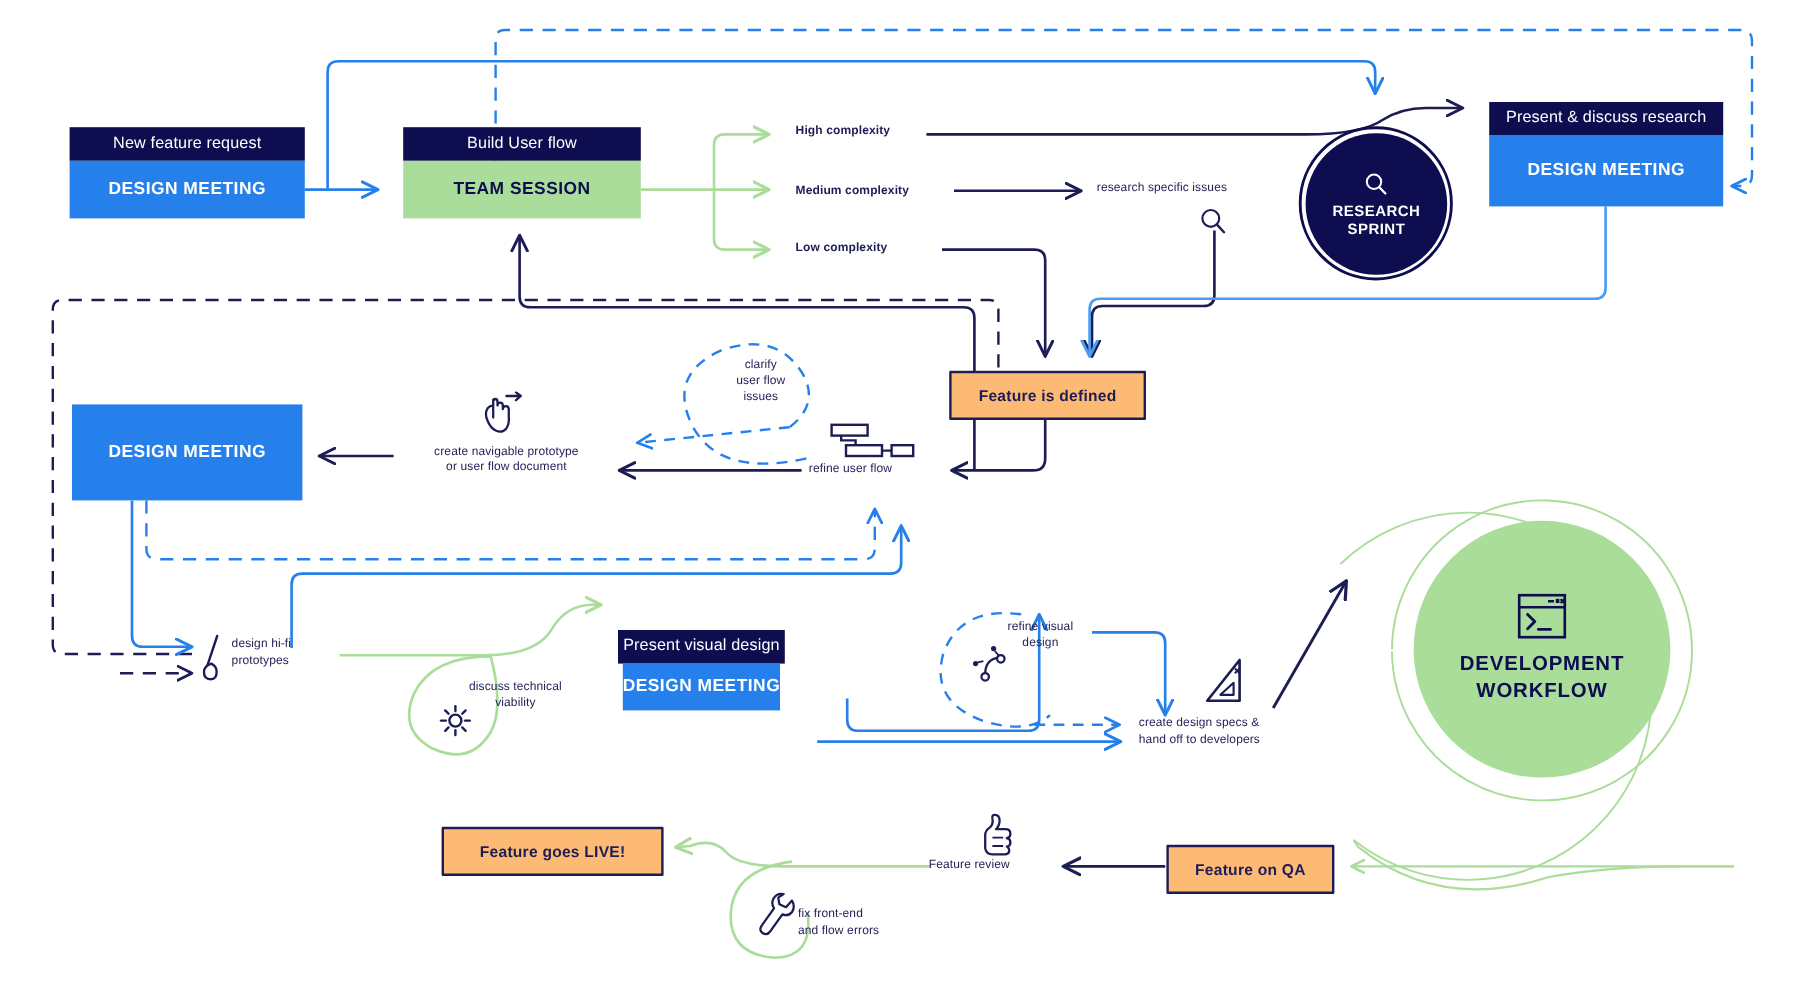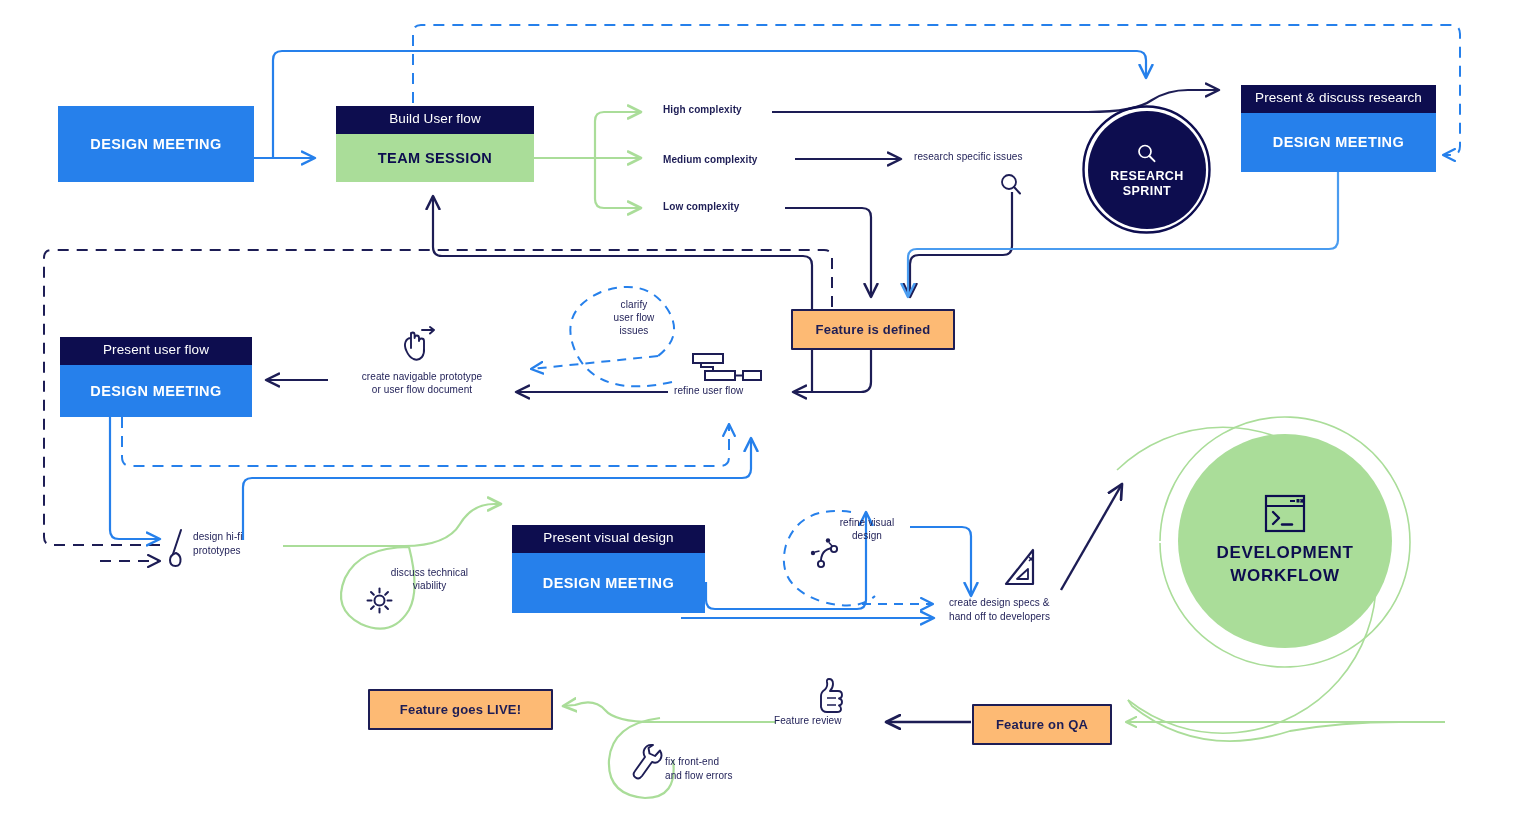--- a/index.html
+++ b/index.html
@@ -130,39 +130,39 @@
 
       <path d="M971,722 L886,722" stroke="#1d1d55" stroke-width="2.4" marker-end="url(#aNavy)"></path>
 
       <path d="M776,722 L653,722 Q615,722 605,710 Q594,698 575,705 L563,706" stroke="#aadd99" stroke-width="2.2" marker-end="url(#aGreen)"></path>
 
       <path d="M660,718 Q612,724 609,760 Q607,795 645,798 Q678,798 673,760" stroke="#aadd99" stroke-width="2.2"></path>
     </g>
   </svg>
 
   <div class="card" style="left:58px;top:106px;width:196px;height:76px;">
+    <div class="hd">New feature request</div>
     <div class="bd blue" style="flex:1">DESIGN MEETING</div>
   </div>
 
   <div class="card" style="left:336px;top:106px;width:198px;height:76px;">
     <div class="hd">Build User flow</div>
     <div class="bd green" style="flex:1">TEAM SESSION</div>
   </div>
 
   <div class="card" style="left:1241px;top:85px;width:195px;height:87px;">
     <div class="hd">Present &amp; discuss research</div>
     <div class="bd blue" style="flex:1">DESIGN MEETING</div>
   </div>
 
   <div class="card" style="left:60px;top:337px;width:192px;height:80px;">
-    <div class="hd">Present user flow</div>
     <div class="bd blue" style="flex:1">DESIGN MEETING</div>
   </div>
 
-  <div class="card" style="left:512px;top:525px;width:193px;height:88px;">
+  <div class="card" style="left:488px;top:525px;width:193px;height:67px;align-items:center;">
     <div class="hd">Present visual design</div>
     <div class="bd blue" style="flex:1">DESIGN MEETING</div>
   </div>
 
   <div class="pill" style="left:791px;top:309px;width:160px;height:37px;">Feature is defined</div>
 
   <div class="pill" style="left:972px;top:704px;width:136px;height:37px;">Feature on QA</div>
 
   <div class="pill" style="left:368px;top:689px;width:181px;height:37px;">Feature goes LIVE!</div>
 

